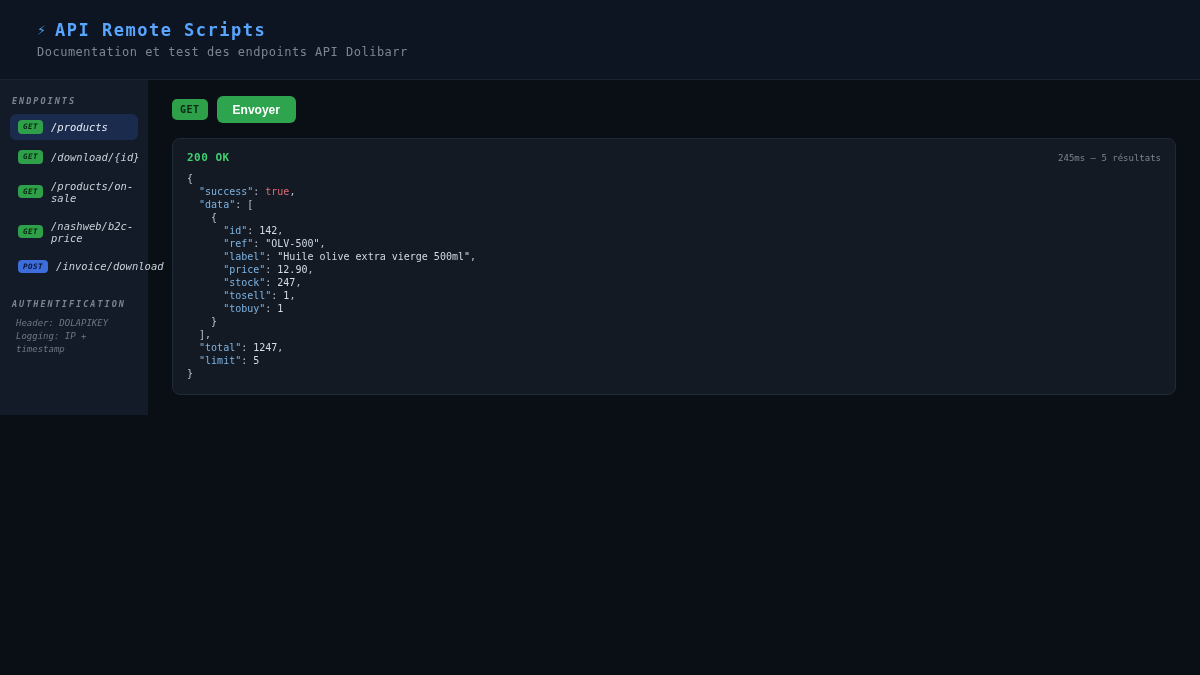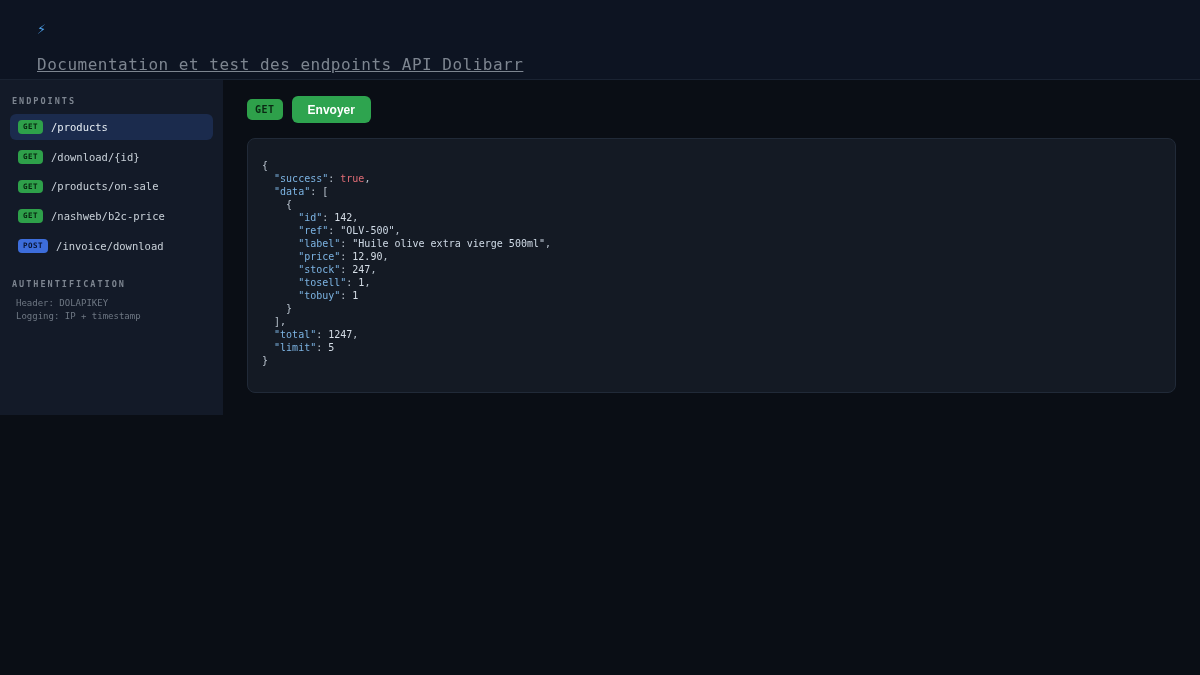--- a/index.html
+++ b/index.html
@@ -21,37 +21,37 @@
   .title-row { display: flex; align-items: center; gap: 9px; }
   .bolt { color: #4d9fe8; font-size: 15px; }
   .app-title {
     color: #58a6ff;
     font-size: 17px;
     font-weight: bold;
     letter-spacing: 1.5px;
     font-family: "DejaVu Sans Mono", "Liberation Mono", monospace;
   }
   .app-subtitle {
-    margin-top: 17px;
+    margin-top: 5px;
     color: #7d8590;
-    font-size: 16px;
+    font-size: 12px;
     letter-spacing: 0.5px;
-    text-decoration: underline;
   }
 
   
   .layout { display: flex; align-items: flex-start; }
 
   
   .sidebar {
-    width: 223px;
+    width: 148px;
     min-height: 335px;
     background: #131a28;
     padding: 10px 8px 26px 8px;
     flex: none;
+    font-style: italic;
   }
   .side-title {
     color: #7d8590;
     font-size: 8.5px;
     font-weight: bold;
     letter-spacing: 2px;
     padding: 6px 4px 8px 4px;
   }
   .ep-item {
     display: flex;
@@ -154,20 +154,21 @@
   .tk-n { color: #d5dde6; }
   .tk-b { color: #e06c75; }
   .tk-p { color: #b7c1cc; }
 </style>
 </head>
 <body>
 
 <header class="app-header">
   <div class="title-row">
     <span class="bolt">⚡</span>
+    <h1 class="app-title">API Remote Scripts</h1>
   </div>
   <div class="app-subtitle">Documentation et test des endpoints API Dolibarr</div>
 </header>
 
 <div class="layout">
   <aside class="sidebar">
     <div class="side-title">ENDPOINTS</div>
     <nav id="endpoint-list">
         <div class="ep-item active">
           <span class="badge get">GET</span>
@@ -197,20 +198,24 @@
       </div>
   </aside>
 
   <main class="main">
     <div class="request-bar">
       <span class="method-badge">GET</span>
       <button class="send-button">Envoyer</button>
     </div>
 
     <section class="response-panel">
+      <div class="resp-head">
+        <span class="status-text">200 OK</span>
+        <span class="resp-meta">245ms – 5 résultats</span>
+      </div>
       <pre class="json-view" id="json-view"><span class="tk-p">{</span>
 <span class="tk-p">  </span><span class="tk-k">"success"</span><span class="tk-p">: </span><span class="tk-b">true</span><span class="tk-p">,</span>
 <span class="tk-p">  </span><span class="tk-k">"data"</span><span class="tk-p">: [</span>
 <span class="tk-p">    {</span>
 <span class="tk-p">      </span><span class="tk-k">"id"</span><span class="tk-p">: </span><span class="tk-n">142</span><span class="tk-p">,</span>
 <span class="tk-p">      </span><span class="tk-k">"ref"</span><span class="tk-p">: </span><span class="tk-s">"OLV-500"</span><span class="tk-p">,</span>
 <span class="tk-p">      </span><span class="tk-k">"label"</span><span class="tk-p">: </span><span class="tk-s">"Huile olive extra vierge 500ml"</span><span class="tk-p">,</span>
 <span class="tk-p">      </span><span class="tk-k">"price"</span><span class="tk-p">: </span><span class="tk-n">12.90</span><span class="tk-p">,</span>
 <span class="tk-p">      </span><span class="tk-k">"stock"</span><span class="tk-p">: </span><span class="tk-n">247</span><span class="tk-p">,</span>
 <span class="tk-p">      </span><span class="tk-k">"tosell"</span><span class="tk-p">: </span><span class="tk-n">1</span><span class="tk-p">,</span>

